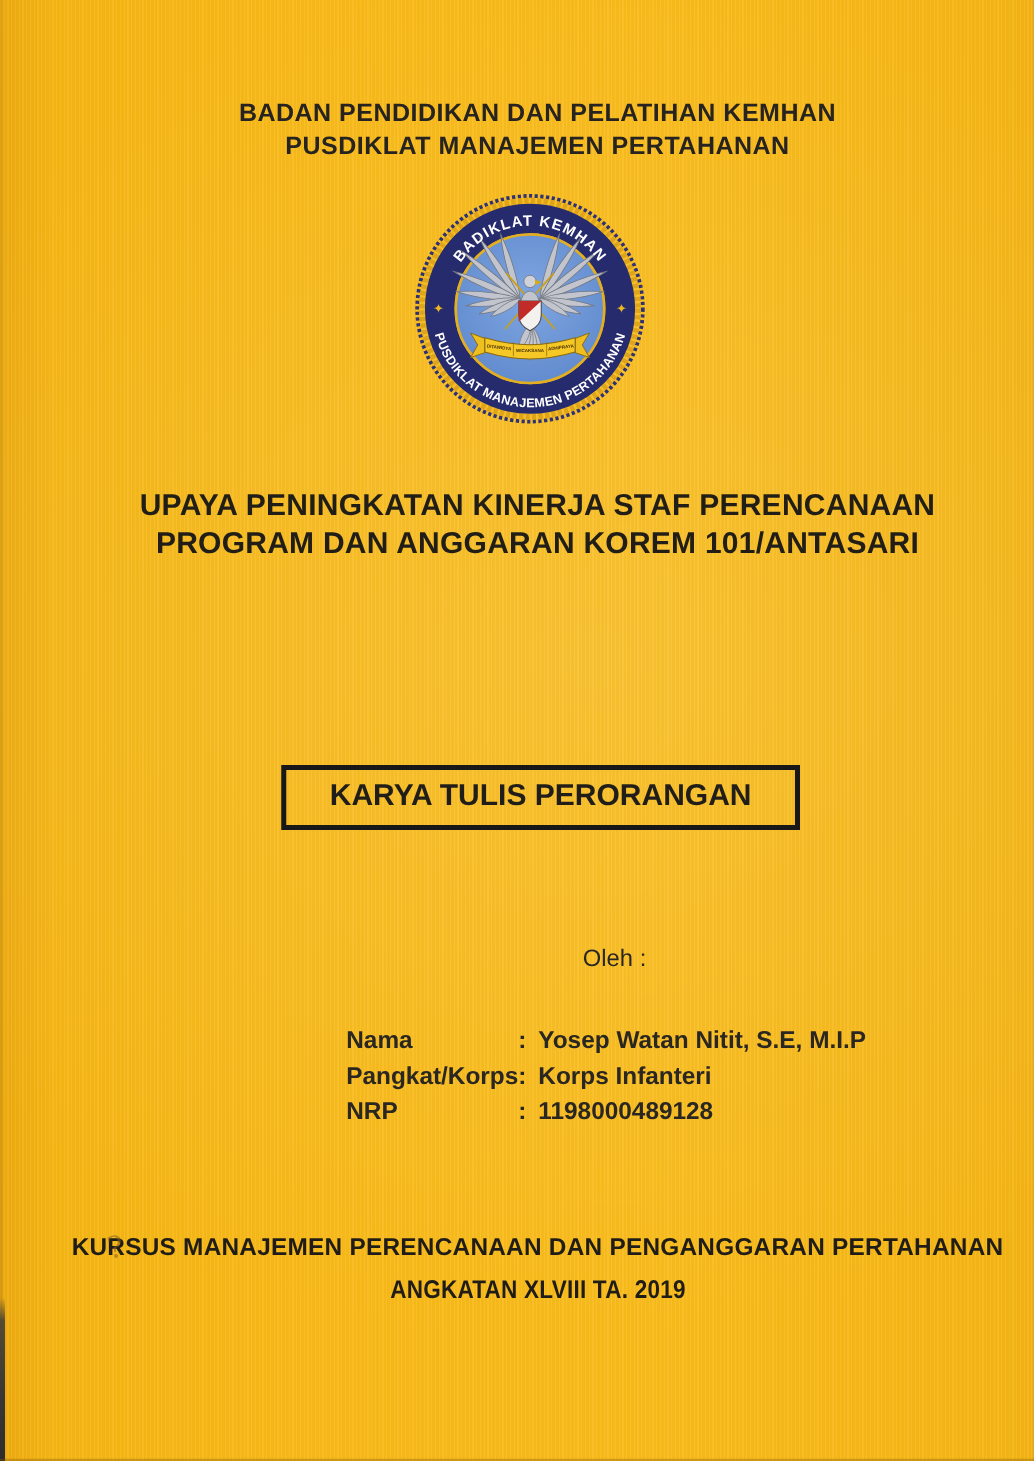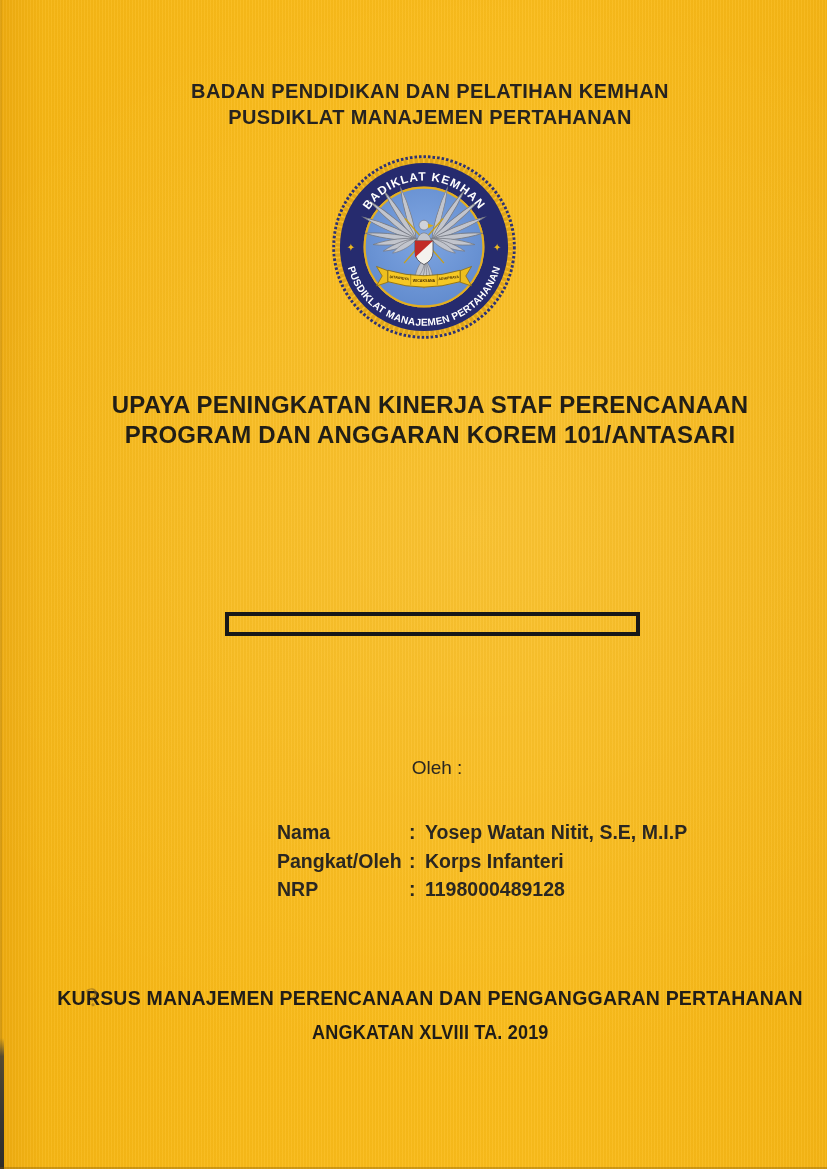--- a/index.html
+++ b/index.html
@@ -17,21 +17,21 @@
   }
   .centerwrap{position:absolute;left:30px;width:800px;text-align:center;}
   .hdr{top:78px;font-weight:bold;font-size:20px;line-height:26px;letter-spacing:0.4px;color:#262320;}
   .emblem{position:absolute;top:152px;left:329px;width:190px;height:190px;}
   .title{top:390px;font-weight:bold;font-size:24px;line-height:30px;letter-spacing:0.2px;color:#211e17;}
   .typebox{
     position:absolute;top:612px;left:225px;width:407px;border:4px solid #181818;
     text-align:center;font-weight:bold;font-size:24px;line-height:28px;padding:7px 0 9px;
     background:transparent;
   }
-  .oleh{position:absolute;top:757px;left:357px;width:160px;text-align:center;font-size:19px;color:#2a2722;}
+  .oleh{position:absolute;top:757px;left:357px;width:160px;text-align:right;font-size:19px;color:#2a2722;}
   .fields{position:absolute;top:818px;left:277px;font-size:19.5px;color:#2a2722;border-collapse:collapse;}
   .fields td{padding:0;vertical-align:top;line-height:28.5px;font-weight:bold;}
   .f-label{width:132px;}
   .f-colon{width:16px;}
   .footer{top:987px;font-weight:bold;font-size:19.5px;color:#201d18;}
   .footer .l1{letter-spacing:0.2px;}
   .footer .l2{margin-top:10px;}
   .footer .l2 span{display:inline-block;transform:scaleX(0.88);transform-origin:center;font-size:20.5px;letter-spacing:0.2px;}
   .penmark{
     position:absolute;left:86px;top:984px;font-size:24px;font-weight:normal;
@@ -133,33 +133,34 @@
       <text x="177" y="104" font-size="11" fill="#edb71f" text-anchor="middle">✦</text>
     </svg>
   </div>
 
   <div class="centerwrap title">
     <div>UPAYA PENINGKATAN KINERJA STAF PERENCANAAN</div>
     <div>PROGRAM DAN ANGGARAN KOREM 101/ANTASARI</div>
   </div>
 
   <div class="typebox">
+    <div>KARYA TULIS PERORANGAN</div>
   </div>
 
   <div class="oleh">Oleh :</div>
 
   <table class="fields">
     <tbody>
       <tr>
         <td class="f-label">Nama</td>
         <td class="f-colon">:</td>
         <td class="f-value">Yosep Watan Nitit, S.E, M.I.P</td>
       </tr>
       <tr>
-        <td class="f-label">Pangkat/Oleh</td>
+        <td class="f-label">Pangkat/Korps</td>
         <td class="f-colon">:</td>
         <td class="f-value">Korps Infanteri</td>
       </tr>
       <tr>
         <td class="f-label">NRP</td>
         <td class="f-colon">:</td>
         <td class="f-value">1198000489128</td>
       </tr>
     </tbody>
   </table>

